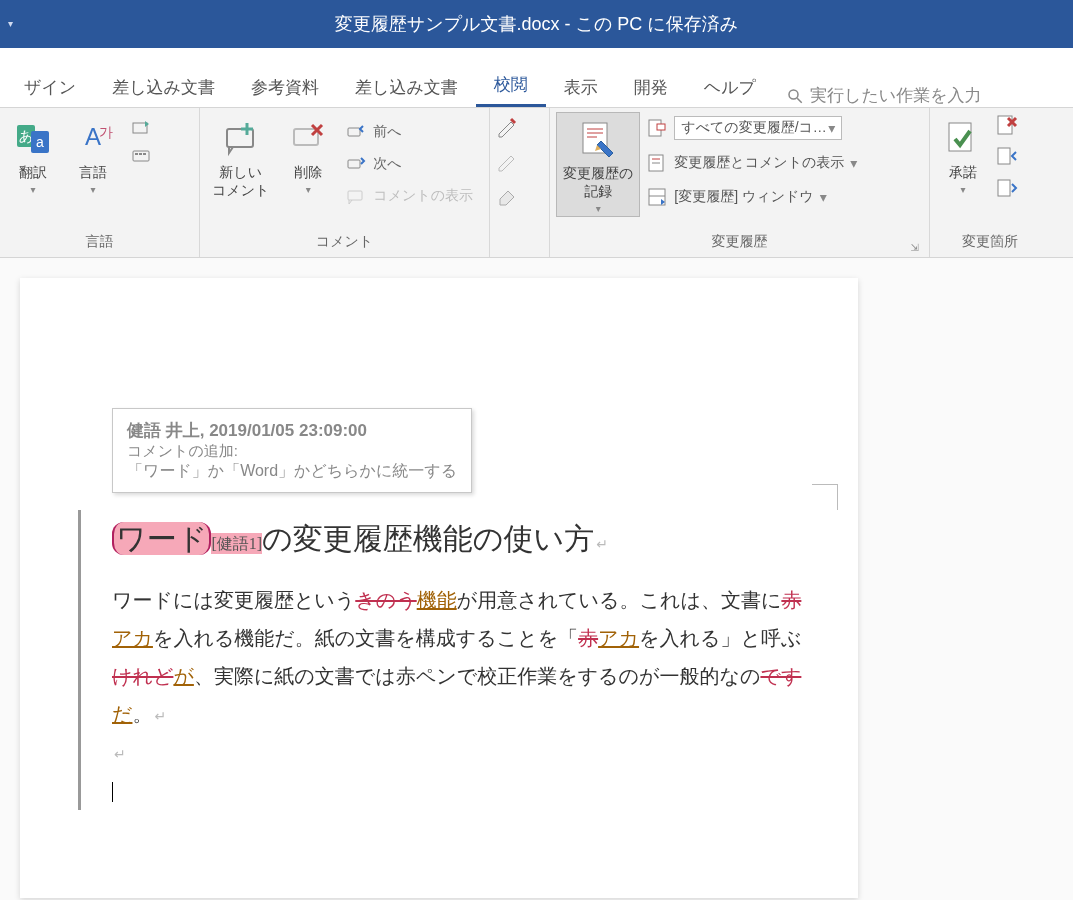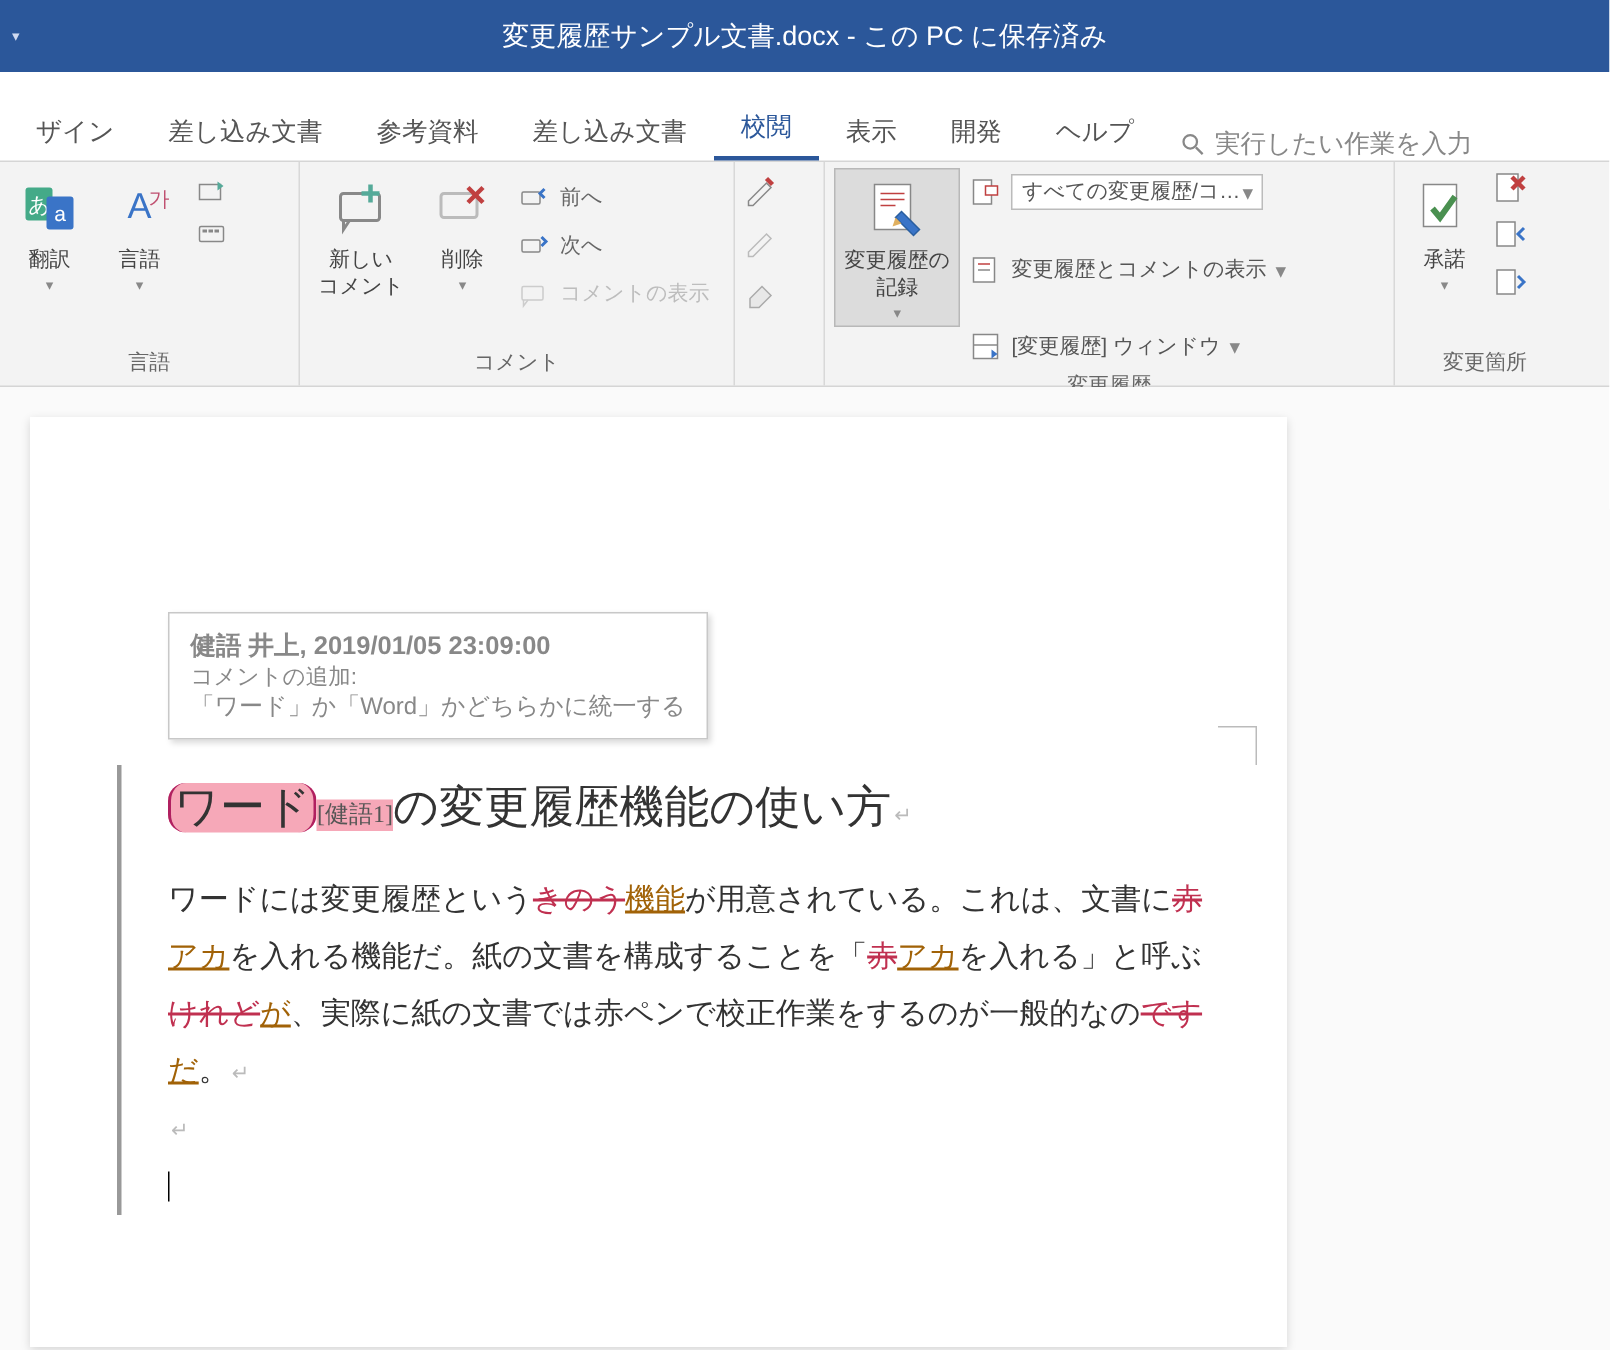--- a/index.html
+++ b/index.html
@@ -271,21 +271,21 @@
               <line x1="10" y1="14" x2="26" y2="14" stroke="#c04040"></line>
               <line x1="10" y1="18" x2="20" y2="18" stroke="#c04040"></line>
               <path d="M24 22 L36 34 32 38 20 26 Z" fill="#3a74c7" stroke="#2a5fa0"></path>
               <path d="M20 26 l-2 6 6 -2 z" fill="#e0b060"></path>
             </svg>
         </span>
         <span style="white-space:pre-line;text-align:center">変更履歴の
 記録</span>
         <span class="dd">▾</span>
       </div>
-      <div class="stack" style="gap:25px;padding-top:2px">
+      <div class="stack" style="gap:8px;padding-top:2px">
         <div class="trackline">
           <span class="iconbox">
               <svg width="20" height="20">
                 <rect x="2" y="2" width="12" height="16" fill="#fff" stroke="#888"></rect>
                 <rect x="10" y="6" width="8" height="6" fill="#fff" stroke="#c04040"></rect>
               </svg>
             </span>
           <div class="selectbox">
               <span>すべての変更履歴/コ…</span>
               <span style="color:#888">▾</span>

